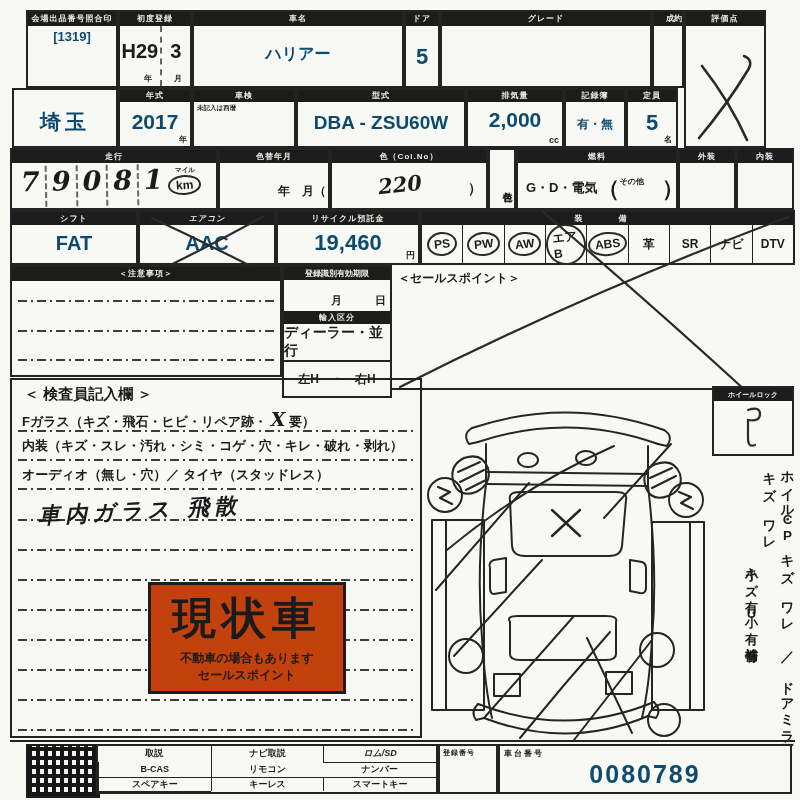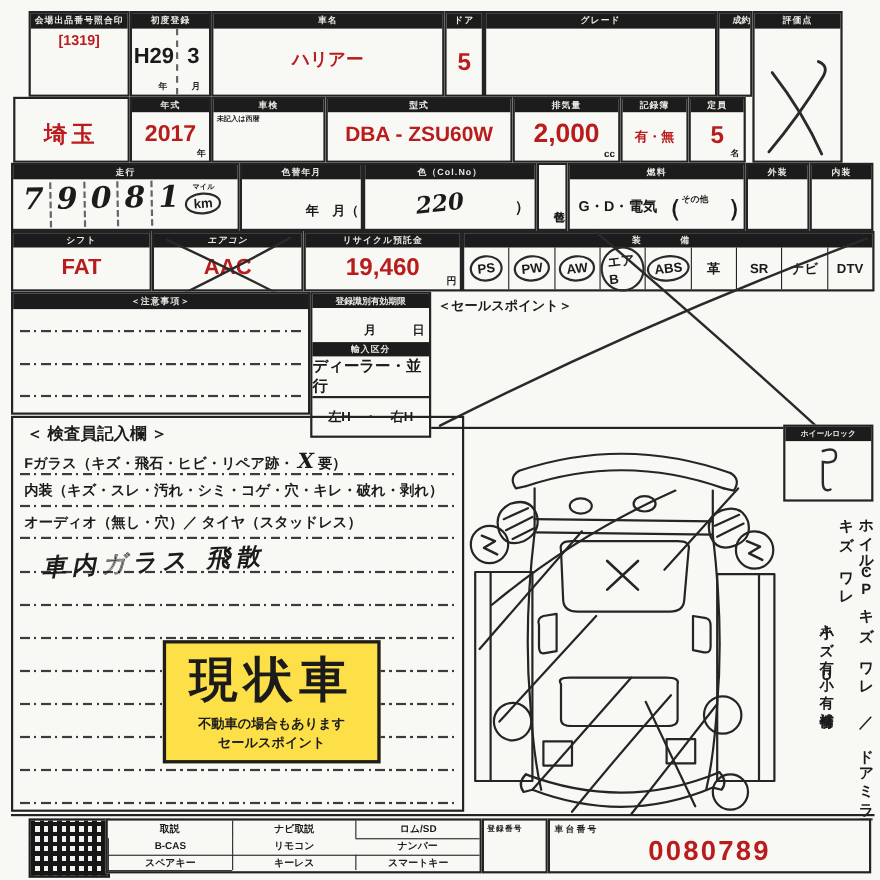--- a/index.html
+++ b/index.html
@@ -2,21 +2,21 @@
 <html><head>
 <meta charset="utf-8">
 <style>
   html,body{margin:0;padding:0;background:#e8e8e5;}
   #sheet{position:relative;width:800px;height:800px;background:#f8f8f5;overflow:hidden;
     font-family:"Liberation Sans","DejaVu Sans",sans-serif;color:#1b1b1b;}
   .box{position:absolute;border:2px solid #232323;box-sizing:border-box;background:#f8f8f5;}
   .nobg{background:transparent;}
   .hd{background:#1c1c1c;color:#ebebe6;font-size:8px;height:14px;line-height:14px;
       text-align:center;letter-spacing:1px;overflow:hidden;white-space:nowrap;font-weight:bold;}
-  .val{position:absolute;left:0;right:0;text-align:center;font-weight:bold;color:#b91c1c;}
+  .val{position:absolute;left:0;right:0;text-align:center;font-weight:bold;color:#0c4a6e;}
   .unit{position:absolute;font-size:9px;font-weight:bold;}
   .hand{font-family:"DejaVu Serif","Liberation Serif",serif;font-style:italic;}
   .dash{position:absolute;height:2px;
     background:repeating-linear-gradient(90deg,#3c3c3c 0 9px,transparent 9px 13px,#3c3c3c 13px 15px,transparent 15px 19px);}
   .insline{position:absolute;font-size:13px;font-weight:bold;white-space:nowrap;}
   svg{position:absolute;overflow:visible;}
   .digit{flex:1;text-align:center;border-right:2px dashed #666;font-size:27px;font-weight:bold;}
   .digit:last-child{border-right:none;}
   .eqcell{flex:1;border-left:1.5px solid #232323;display:flex;align-items:center;justify-content:center;
     font-size:12px;font-weight:bold;}
@@ -87,21 +87,21 @@
     <div style="position:absolute;top:14px;left:3px;font-size:6.5px;font-weight:bold;">未記入は西暦</div>
   </div>
 
   <div class="box" style="left:296px;top:88px;width:170px;height:60px;">
     <div class="hd" style="height:12px;line-height:12px;">型式</div>
     <div class="val" style="top:22px;font-size:19px;">DBA - ZSU60W</div>
   </div>
 
   <div class="box" style="left:466px;top:88px;width:98px;height:60px;">
     <div class="hd" style="height:12px;line-height:12px;">排気量</div>
-    <div class="val" style="top:18px;font-size:24px;">2,000</div>
+    <div class="val" style="top:18px;font-size:21px;">2,000</div>
     <span class="unit" style="right:3px;bottom:1px;">cc</span>
   </div>
 
   <div class="box" style="left:564px;top:88px;width:62px;height:60px;">
     <div class="hd" style="height:12px;line-height:12px;">記録簿</div>
     <div class="val" style="top:26px;font-size:12px;">有・無</div>
   </div>
 
   <div class="box" style="left:626px;top:88px;width:52px;height:60px;">
     <div class="hd" style="height:12px;line-height:12px;">定員</div>
@@ -251,21 +251,21 @@
   <div class="dash" style="left:18px;top:609px;width:398px;"></div>
   <div class="dash" style="left:18px;top:639px;width:398px;"></div>
   <div class="dash" style="left:18px;top:669px;width:398px;"></div>
   <div class="dash" style="left:18px;top:699px;width:398px;"></div>
   <div class="dash" style="left:18px;top:729px;width:398px;"></div>
 
   <div class="hand" style="position:absolute;left:38px;top:496px;font-size:22px;font-weight:bold;letter-spacing:5px;
        transform:rotate(-3deg);">車内ガラス 飛散</div>
 
   <div style="position:absolute;left:148px;top:582px;width:192px;height:106px;border:3px solid #1d1d1d;
-       background:#fde047;text-align:center;">
+       background:#c2410c;text-align:center;">
     <div style="font-size:44px;font-weight:bold;letter-spacing:6px;margin-top:4px;">現状車</div>
     <div style="font-size:12px;font-weight:bold;margin-top:2px;">不動車の場合もあります</div>
     <div style="font-size:12px;font-weight:bold;">セールスポイント</div>
   </div>
 
   <div class="box" style="left:712px;top:386px;width:82px;height:70px;">
     <div class="hd" style="height:13px;line-height:13px;font-size:7px;letter-spacing:0;">ホイールロック</div>
     <svg width="30" height="48" viewBox="0 0 30 48" style="left:24px;top:16px;">
       <path d="M 10 6 Q 22 2 22 10 Q 22 18 10 16 L 10 34 Q 10 44 17 41" stroke="#2a2a2a" stroke-width="2.2" fill="none" stroke-linecap="round"></path>
     </svg>
@@ -338,21 +338,21 @@
   <div style="position:absolute;left:10px;top:740px;width:785px;height:0;border-top:2px solid #232323;"></div>
 
   <div style="position:absolute;left:26px;top:744px;width:70px;height:50px;border:2px solid #1c1c1c;background:
        repeating-linear-gradient(90deg,#161616 0 4px,transparent 4px 8px),
        repeating-linear-gradient(0deg,#161616 0 4px,transparent 4px 9px),#f1f1ee;"></div>
 
   <div class="box" style="left:96px;top:744px;width:342px;height:50px;display:grid;
        grid-template-columns:repeat(3,1fr);grid-template-rows:1fr 1fr;">
     <div class="btcell" style="border-left:none;border-top:none;">取説</div>
     <div class="btcell" style="border-top:none;">ナビ取説</div>
-    <div class="btcell" style="border-top:none;">ロム/SD</div>
+    <div class="btcell" style="border-top:none;font-style:italic;">ロム/SD</div>
     <div class="btcell" style="border-top:none;">B-CAS</div>
     <div class="btcell" style="border-top:none;">リモコン</div>
     <div class="btcell" style="border-left:none;">ナンバー</div>
     <div class="btcell">スペアキー</div>
     <div class="btcell">キーレス</div>
     <div class="btcell">スマートキー</div>
     <div class="btcell"></div>
   </div>
 
   <div class="box" style="left:438px;top:744px;width:60px;height:50px;">

